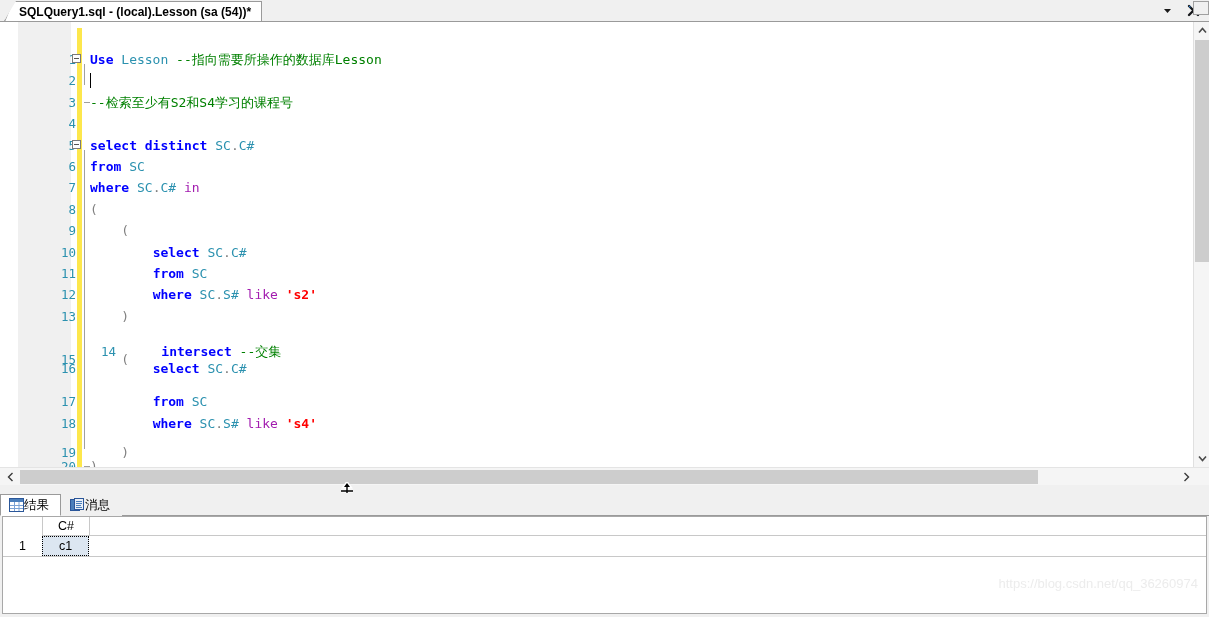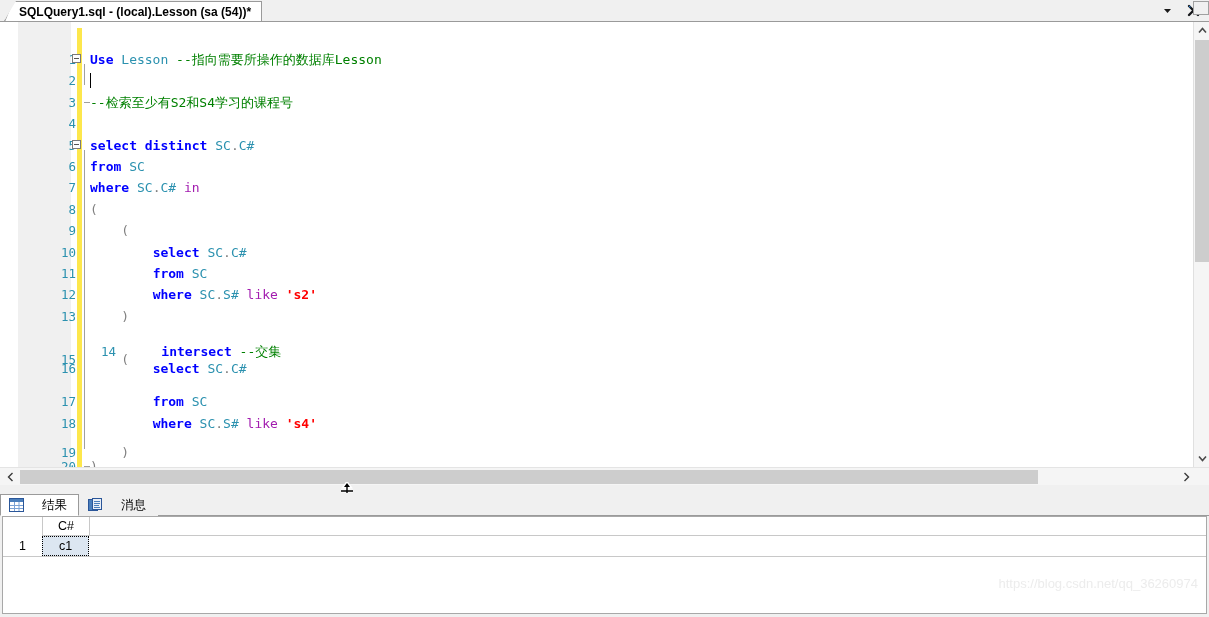--- a/index.html
+++ b/index.html
@@ -154,21 +154,21 @@
   .results-pane {
     position: absolute; left: 0; top: 493px; width: 1209px; height: 124px;
     background: #f0f0f0;
   }
   .res-tabs {
     position: absolute; left: 0; top: 0; height: 23px; width: 100%;
     display: flex; align-items: flex-end;
     border-bottom: 1px solid #9a9a9a;
   }
   .res-tab {
-    height: 22px; display: flex; align-items: center; gap: 18px;
+    height: 22px; display: flex; align-items: center; gap: 0;
     padding: 0 11px 0 8px; font-size: 12.5px; color: #000;
     cursor: pointer; position: relative; top: 1px;
   }
   .res-tab.active {
     background: #ffffff; border: 1px solid #9a9a9a; border-bottom: 1px solid #ffffff;
   }
   .res-tab.inactive { background: #f0f0f0; border: 1px solid transparent; }
 
   .grid-wrap {
     position: absolute; left: 2px; top: 23px; right: 2px; bottom: 3px;

